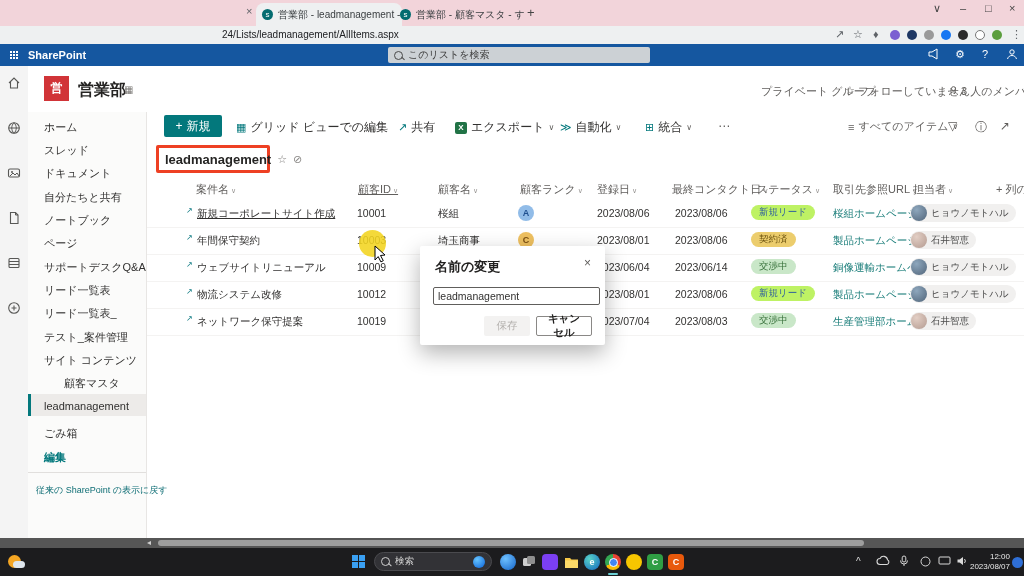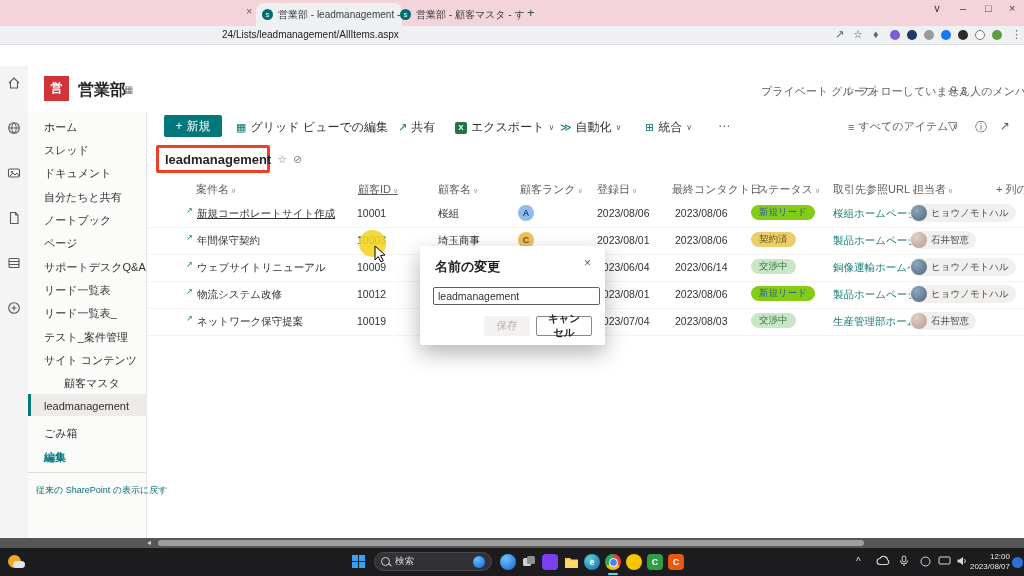--- a/index.html
+++ b/index.html
@@ -45,21 +45,21 @@
   .titleico{font-size:11px;color:#8a8886;}
   
   .th{position:absolute;top:182px;font-size:11px;color:#605e5c;white-space:nowrap;}
   .th::after{content:" ∨";font-size:7px;color:#979593;}
   .addcol{position:absolute;left:996px;top:182px;font-size:11px;color:#605e5c;white-space:nowrap;}
   .trow{position:absolute;left:146px;width:878px;height:27px;border-bottom:1px solid #f4f3f2;}
   .cell{position:absolute;top:7px;font-size:10.5px;color:#323130;white-space:nowrap;}
   .linkico{position:absolute;left:40px;top:6px;font-size:8px;color:#0f7b83;}
   .tlink{color:#1b7e7a;}
   .pill{position:absolute;left:605px;top:5px;height:15px;border-radius:8px;padding:0 8px;font-size:9.5px;display:flex;align-items:center;}
-  .pill-lead{background:#84cc16;color:#2f5f9e;}
+  .pill-lead{background:#bef264;color:#2f5f9e;}
   .pill-contract{background:#eccd6d;color:#6d5410;}
   .pill-nego{background:#c9e7c8;color:#37703a;}
   .rank{position:absolute;left:372px;top:5px;width:16px;height:16px;border-radius:50%;font-size:9px;font-weight:bold;display:flex;align-items:center;justify-content:center;}
   .rank-a{background:#91bce8;color:#1f4f8f;}
   .rank-c{background:#eec060;color:#7a4f12;}
   .owner{position:absolute;left:764px;top:4px;height:18px;border-radius:9px;background:#f1f0ef;display:flex;align-items:center;gap:4px;padding:0 7px 0 1px;font-size:9.5px;color:#4a4a4a;white-space:nowrap;}
   .av{width:16px;height:16px;border-radius:50%;flex:0 0 auto;}
   .av-h{background:radial-gradient(circle at 35% 30%,#8ea7bd,#51657a);}
   .av-i{background:radial-gradient(circle at 35% 30%,#e3cfc5,#b39a90);}
   
@@ -141,20 +141,41 @@
     <span class="extdot" style="left:890px;background:#7b5fd1;"></span>
     <span class="extdot" style="left:907px;background:#1f3864;"></span>
     <span class="extdot" style="left:924px;background:#9a9a9a;"></span>
     <span class="extdot" style="left:941px;background:#1877f2;"></span>
     <span class="extdot" style="left:958px;background:#2b2b2b;"></span>
     <span class="extdot" style="left:975px;background:#fff;border:1px solid #777;box-sizing:border-box;"></span>
     <span class="extdot" style="left:992px;background:#5b9e3d;"></span>
     <span class="baricon" style="left:1011px;">⋮</span>
   </div>
 
+  <div class="abs suitebar">
+    <span class="waffle"></span>
+    <span class="brand">SharePoint</span>
+    <div class="spsearch">
+      <span class="mag"></span>
+      <span>このリストを検索</span>
+    </div>
+    <span class="suiteicon" style="left:928px;">
+      <svg width="12" height="12" viewBox="0 0 12 12">
+          <path d="M1 4h3l5-3v10L4 8H1z" fill="none" stroke="#fff" stroke-width="1"></path>
+        </svg>
+    </span>
+    <span class="suiteicon" style="left:955px;">⚙</span>
+    <span class="suiteicon" style="left:982px;">?</span>
+    <span class="suiteicon" style="left:1006px;">
+      <svg width="12" height="12" viewBox="0 0 12 12">
+          <circle cx="6" cy="4" r="2.2" fill="none" stroke="#fff" stroke-width="1"></circle>
+          <path d="M1.5 11c.8-2.5 2.5-3.5 4.5-3.5S9.7 8.5 10.5 11" fill="none" stroke="#fff" stroke-width="1"></path>
+        </svg>
+    </span>
+  </div>
 
   <div class="abs sitelogo">営</div>
   <div class="abs sitename">営業部</div>
   <span class="abs bldg">▦</span>
   <div class="abs sitemeta" style="left:761px;">プライベート グループ</div>
   <span class="abs sitemeta" style="left:845px;color:#797774;">☆</span>
   <div class="abs sitemeta" style="left:858px;">フォローしていません</div>
   <span class="abs" style="left:948px;top:85px;">
     <svg width="11" height="11" viewBox="0 0 12 12">
         <circle cx="6" cy="4" r="2.2" fill="none" stroke="#605e5c" stroke-width="1"></circle>

